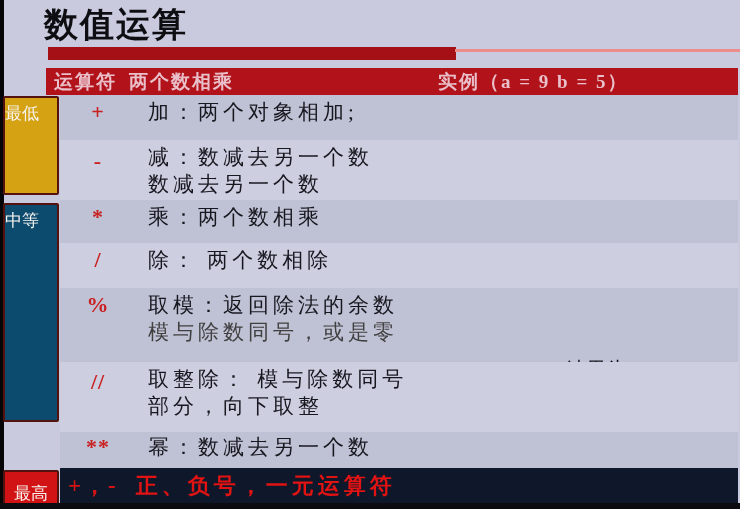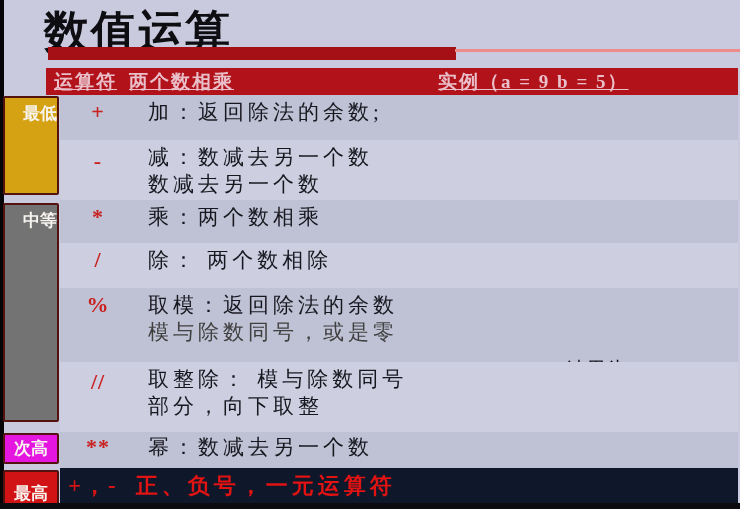--- a/index.html
+++ b/index.html
@@ -7,29 +7,29 @@
     position:relative;width:740px;height:509px;overflow:hidden;
     background:#c9cade;
     font-family:"Liberation Serif","DejaVu Serif",serif;
   }
   .edge-left{position:absolute;left:0;top:0;width:4px;height:509px;background:#050507;}
   .edge-bottom{position:absolute;left:0;top:503px;width:740px;height:6px;background:#0b0b10;}
 
   .title{
     position:absolute;left:44px;top:2px;margin:0;
     font-family:"Liberation Sans","DejaVu Sans",sans-serif;
-    font-weight:bold;font-size:45px;letter-spacing:2px;color:#0e0e12;
+    font-weight:bold;font-size:34px;letter-spacing:2px;color:#0e0e12;
   }
   .title-bar{position:absolute;left:48px;top:47px;width:408px;height:13px;}
   .title-bar-thin{position:absolute;left:455px;top:49px;width:285px;height:3px;}
 
   .table-header{position:absolute;left:46px;top:68px;width:692px;height:27px;}
   .table-header span{
     position:absolute;top:0;line-height:27px;font-weight:bold;font-size:19px;
-    letter-spacing:2px;color:#e9bfca;white-space:nowrap;text-decoration:underline;
+    letter-spacing:2px;color:#e9bfca;white-space:nowrap;
   }
   .hdr-op{left:8px;}
   .hdr-desc{left:83px;}
   .hdr-ex{left:392px;letter-spacing:1px;}
 
   .row{position:absolute;left:60px;width:678px;}
   .op{
     position:absolute;left:0;top:0;width:76px;text-align:center;padding-top:4px;
     font-weight:bold;font-size:22px;color:#c92020;letter-spacing:1px;
   }
@@ -41,23 +41,23 @@
     position:absolute;left:377px;top:0;padding-top:5px;
     font-size:21px;line-height:31px;color:#14141c;white-space:pre;
   }
   .red{color:#404040;}
   .unary-line{position:absolute;left:8px;top:2px;white-space:nowrap;}
   .unary-ops{font-weight:bold;font-size:23px;color:#d31414;letter-spacing:2px;}
   .unary-text{font-weight:bold;font-size:22px;color:#e11313;letter-spacing:4px;margin-left:14px;}
 
   .priority-box{
     position:absolute;left:3px;width:56px;box-sizing:border-box;
-    border:2px solid #54120e;border-radius:2px;text-align:right;
+    border:2px solid #54120e;border-radius:2px;text-align:left;
     font-family:"Liberation Sans","DejaVu Sans",sans-serif;
-    font-weight:bold;font-size:17px;color:#f8f4ef;
+    font-weight:normal;font-size:17px;color:#f8f4ef;
   }
   .label-top{padding-top:4px;}
   .label-mid{display:flex;align-items:center;justify-content:center;}
 </style>
 </head>
 <body>
 
 <div class="screen" style="background-color: rgb(201, 202, 222);">
   <div class="edge-left"></div>
 
@@ -67,21 +67,21 @@
 
   <div class="table-header" style="background-color: rgb(178, 19, 26);">
     <span class="hdr-op">运算符</span>
     <span class="hdr-desc">两个数相乘</span>
     <span class="hdr-ex">实例（a = 9  b = 5）</span>
   </div>
 
   <div class="row" style="top: 95px; height: 45px; background-color: rgb(191, 194, 212);">
     <div class="op">+</div>
     <div class="desc">
-      <div>加：返回除法的余数;</div>
+      <div>加：两个对象相加;</div>
     </div>
     <div class="ex">
       <div>print(a + b)  # 结果为13</div>
     </div>
   </div>
 
   <div class="row" style="top: 140px; height: 60px; background-color: rgb(205, 206, 224);">
     <div class="op" style="padding-top:8px;">-</div>
     <div class="desc">
       <div>减：数减去另一个数</div>
@@ -149,24 +149,21 @@
   <div class="row" style="top: 468px; height: 50px; background-color: #0f172a;">
     <div class="unary-line">
       <span class="unary-ops">+，-</span>
       <span class="unary-text">正、负号，一元运算符</span>
     </div>
   </div>
 
   <div class="priority-box label-top" style="top: 96px; height: 99px; background-color: rgb(212, 162, 18);">
     <span>最低</span>
   </div>
-  <div class="priority-box label-top" style="top: 203px; height: 219px; background-color: #737373;">
+  <div class="priority-box label-top" style="top: 203px; height: 219px; background-color: #0c4a6e;">
     <span>中等</span>
-  </div>
-  <div class="priority-box label-mid" style="top: 433px; height: 31px; background-color: rgb(228, 22, 224);">
-    <span>次高</span>
   </div>
   <div class="priority-box label-mid" style="top: 470px; height: 47px; background-color: rgb(209, 19, 21);">
     <span>最高</span>
   </div>
 
   <div class="edge-bottom"></div>
 </div>
 
 </body></html>

